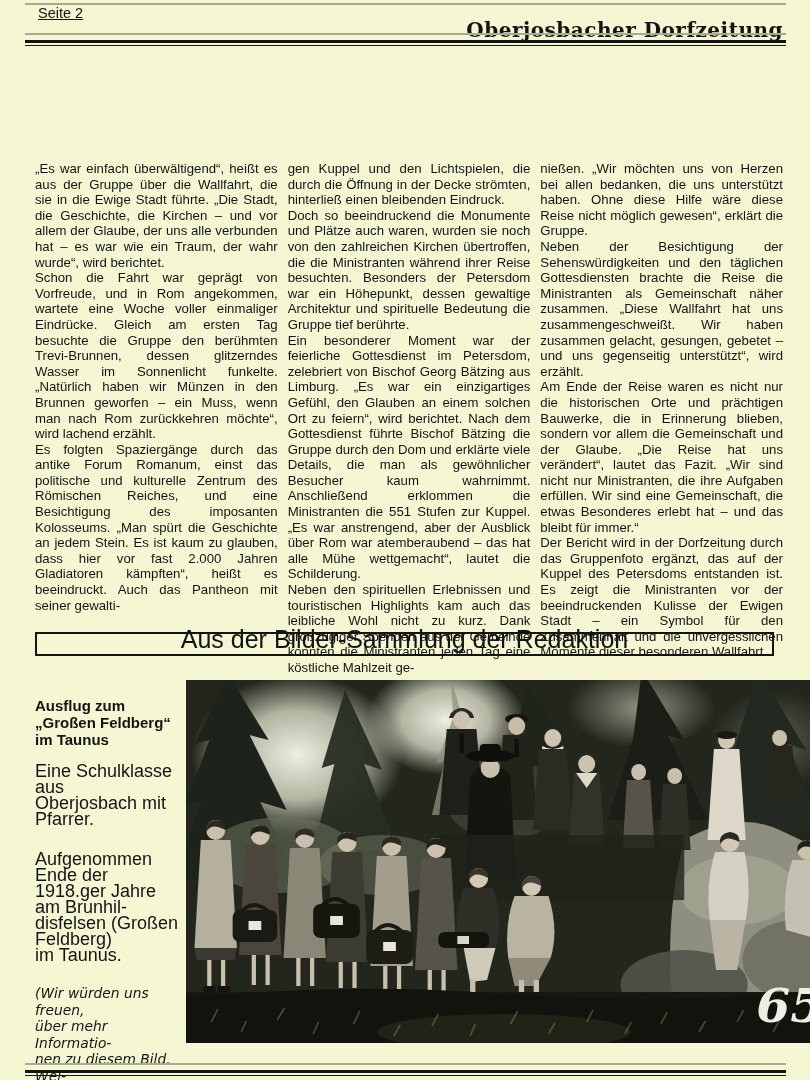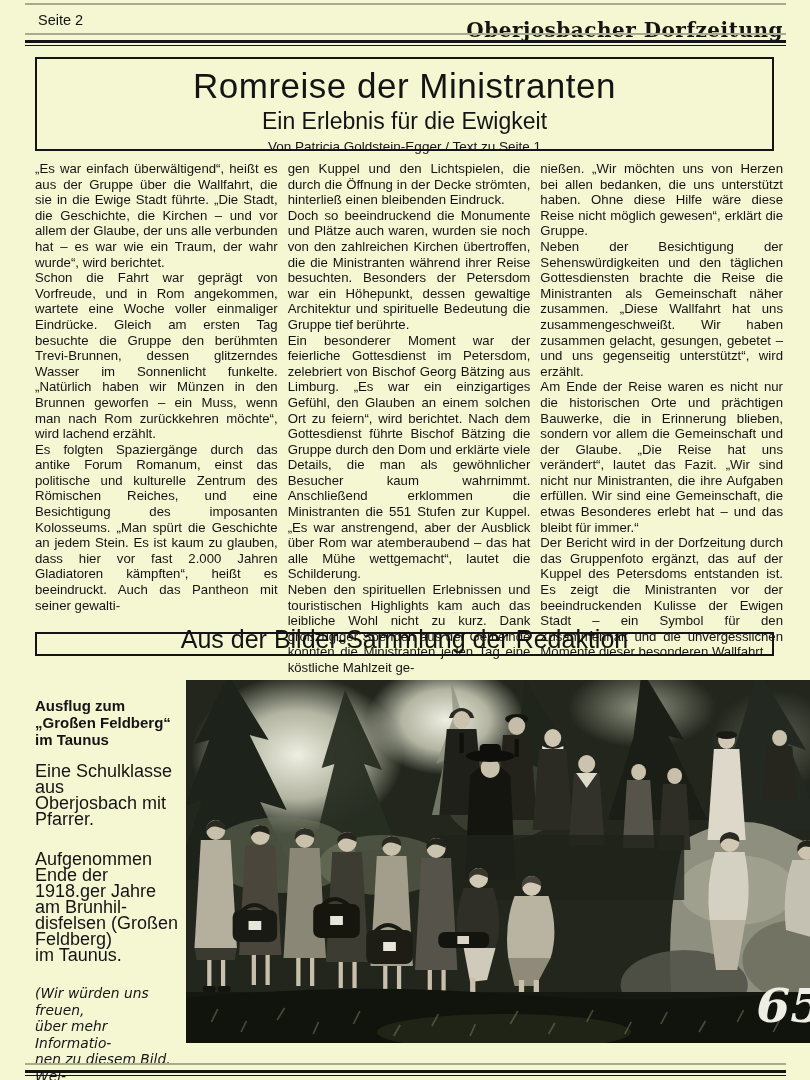--- a/index.html
+++ b/index.html
@@ -6,21 +6,21 @@
   .page {
     position:relative; width:810px; height:1080px; margin:0 auto;
     background:#f5f6d2; color:#141414; overflow:hidden;
     font-family:"Liberation Sans", sans-serif;
   }
   .rule { position:absolute; left:25px; width:761px; }
   .rule-olive  { background:#a9aa8e; height:2px; }
   .rule-black2 { background:#141414; height:3px; }
   .rule-black1 { background:#141414; height:1px; }
 
-  .page-label { position:absolute; left:38px; top:12px; font-size:14.5px; }
+  .page-label { position:absolute; left:38px; top:5px; font-size:14.5px;text-decoration:underline; }
   .masthead   { position:absolute; right:27px; top:18px; font-size:20px; font-weight:bold;
                 font-family:"DejaVu Serif", serif; letter-spacing:0.5px; }
 
   .title-box { position:absolute; left:35px; top:57px; width:739px; height:94px;
                border:2px solid #141414; text-align:center; box-sizing:border-box; }
   .title    { font-size:35px; font-weight:normal; margin-top:7px; letter-spacing:0.5px; }
   .subtitle { font-size:23px; margin-top:2px; }
   .byline   { font-size:13.5px; margin-top:4px; }
 
   .columns { position:absolute; left:35px; top:161px; width:748px; display:flex; gap:10px; }
@@ -47,25 +47,20 @@
 
 <div class="page">
 
   <div class="rule rule-olive" style="top:3px"></div>
   <div class="page-label">Seite 2</div>
   <div class="masthead">Oberjosbacher Dorfzeitung</div>
   <div class="rule rule-olive" style="top:33px"></div>
   <div class="rule rule-black2" style="top:40px"></div>
   <div class="rule rule-black1" style="top:45px"></div>
 
-  <div class="title-box">
-    <div class="title">Romreise der Ministranten</div>
-    <div class="subtitle">Ein Erlebnis für die Ewigkeit</div>
-    <div class="byline">Von Patricia Goldstein-Egger / Text zu Seite 1</div>
-  </div>
 
   <div class="columns">
     <div class="col">
       <p>„Es war einfach überwältigend“, heißt es aus der Gruppe über die Wallfahrt, die sie in die Ewige Stadt führte. „Die Stadt, die Geschichte, die Kirchen – und vor allem der Glaube, der uns alle verbunden hat – es war wie ein Traum, der wahr wurde“, wird berichtet.</p>
       <p>Schon die Fahrt war geprägt von Vorfreude, und in Rom angekommen, wartete eine Woche voller einmaliger Eindrücke. Gleich am ersten Tag besuchte die Gruppe den berühmten Trevi-Brunnen, dessen glitzerndes Wasser im Sonnenlicht funkelte. „Natürlich haben wir Münzen in den Brunnen geworfen – ein Muss, wenn man nach Rom zurückkehren möchte“, wird lachend erzählt.</p>
       <p>Es folgten Spaziergänge durch das antike Forum Romanum, einst das politische und kulturelle Zentrum des Römischen Reiches, und eine Besichtigung des imposanten Kolosseums. „Man spürt die Geschichte an jedem Stein. Es ist kaum zu glauben, dass hier vor fast 2.000 Jahren Gladiatoren kämpften“, heißt es beeindruckt. Auch das Pantheon mit seiner gewalti-</p>
     </div>
     <div class="col">
       <p>gen Kuppel und den Lichtspielen, die durch die Öffnung in der Decke strömten, hinterließ einen bleibenden Eindruck.</p>
       <p>Doch so beeindruckend die Monumente und Plätze auch waren, wurden sie noch von den zahlreichen Kirchen übertroffen, die die Ministranten während ihrer Reise besuchten. Besonders der Petersdom war ein Höhepunkt, dessen gewaltige Architektur und spirituelle Bedeutung die Gruppe tief berührte.</p>

